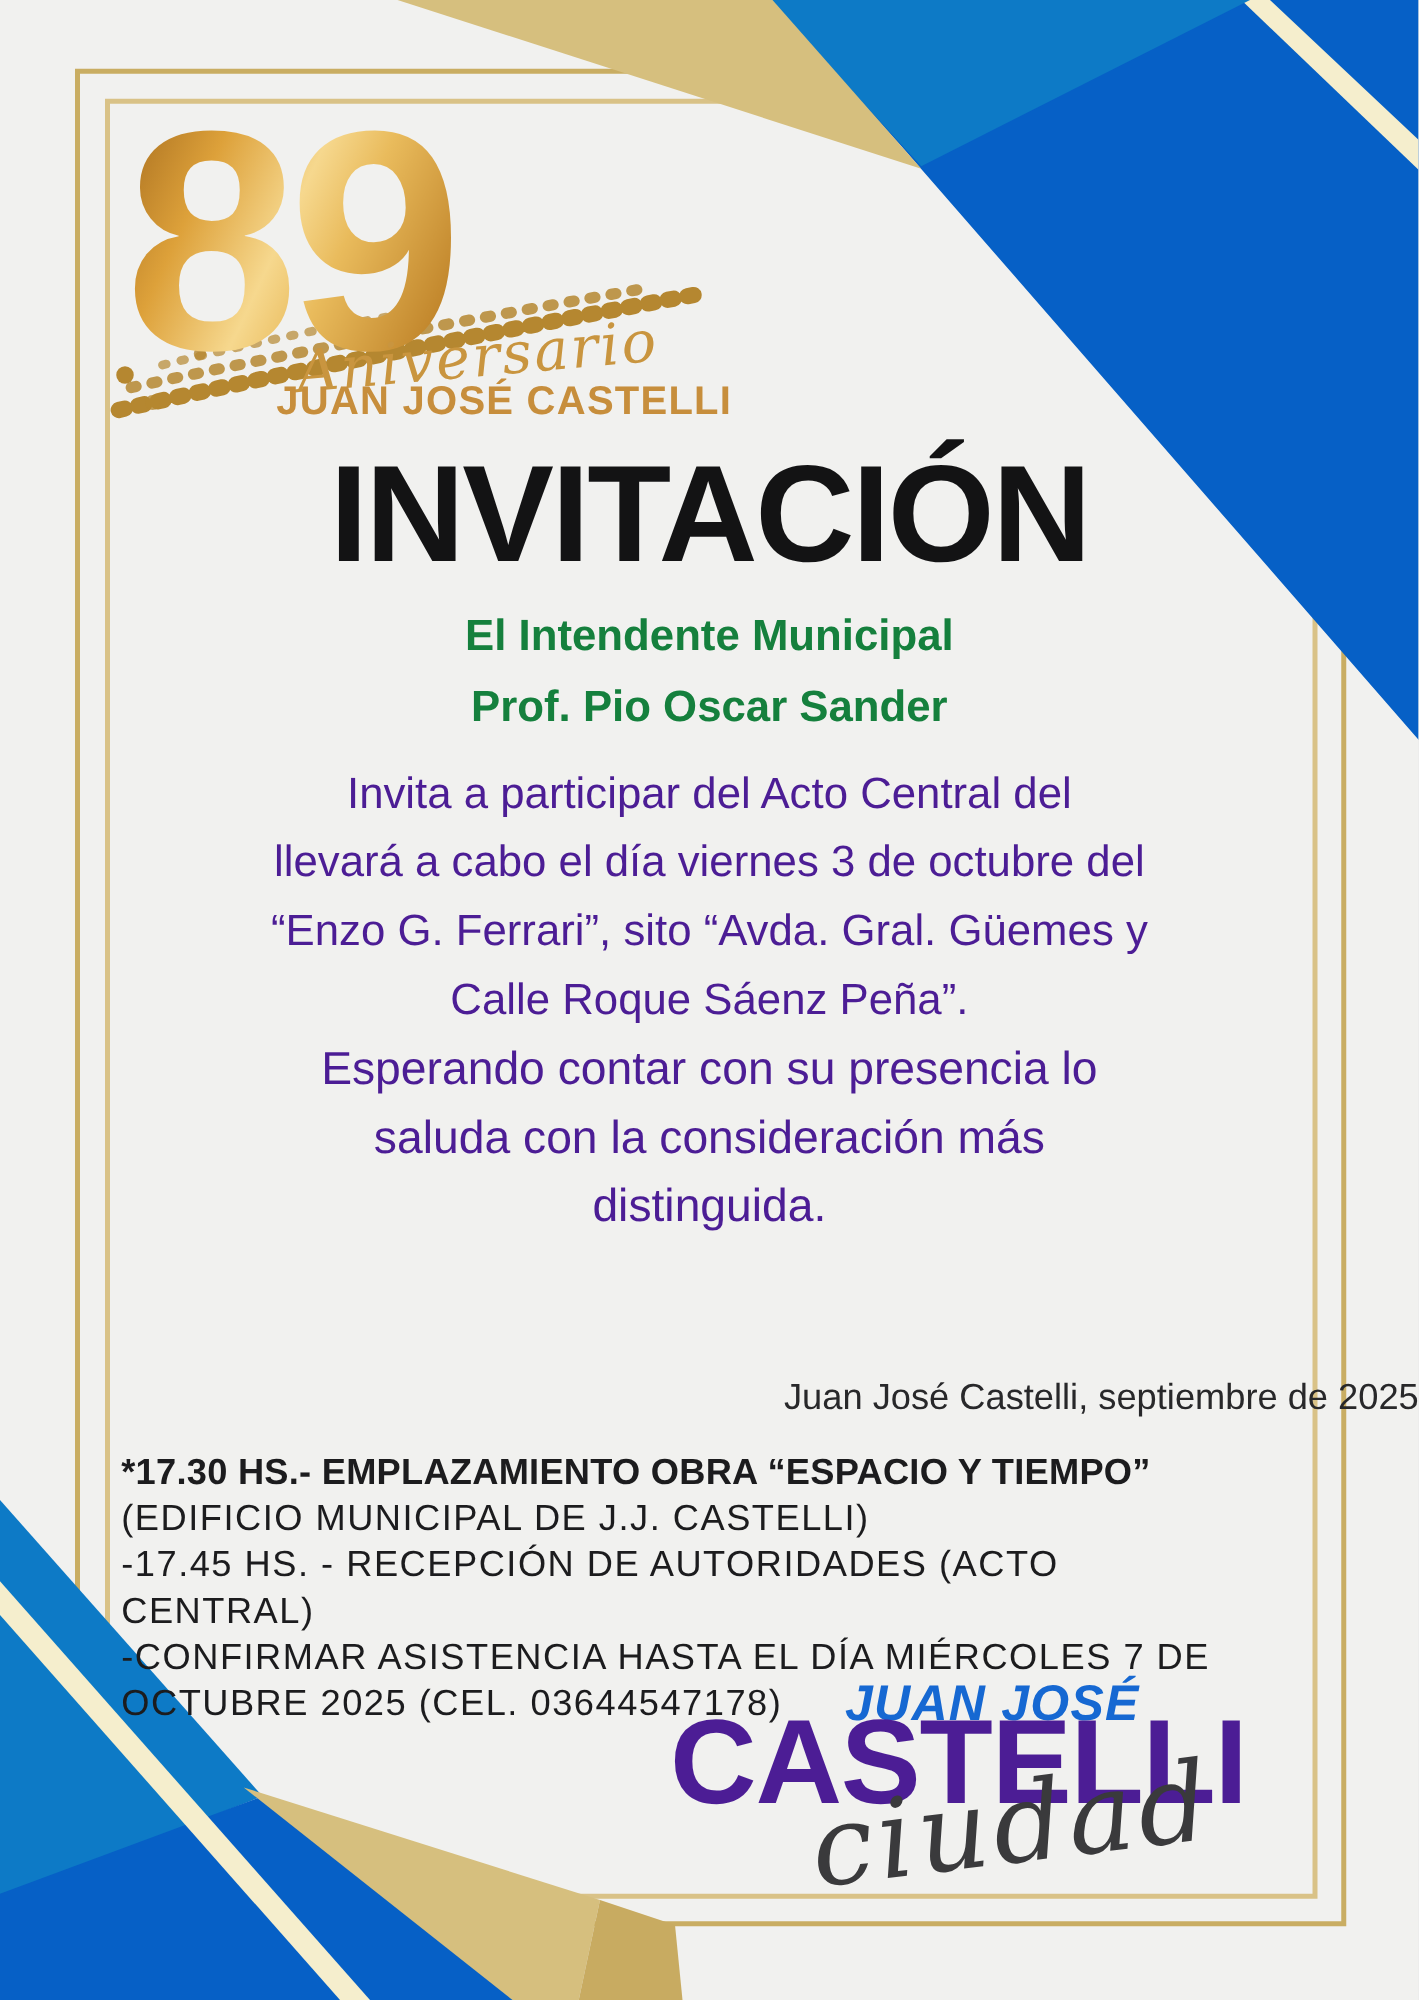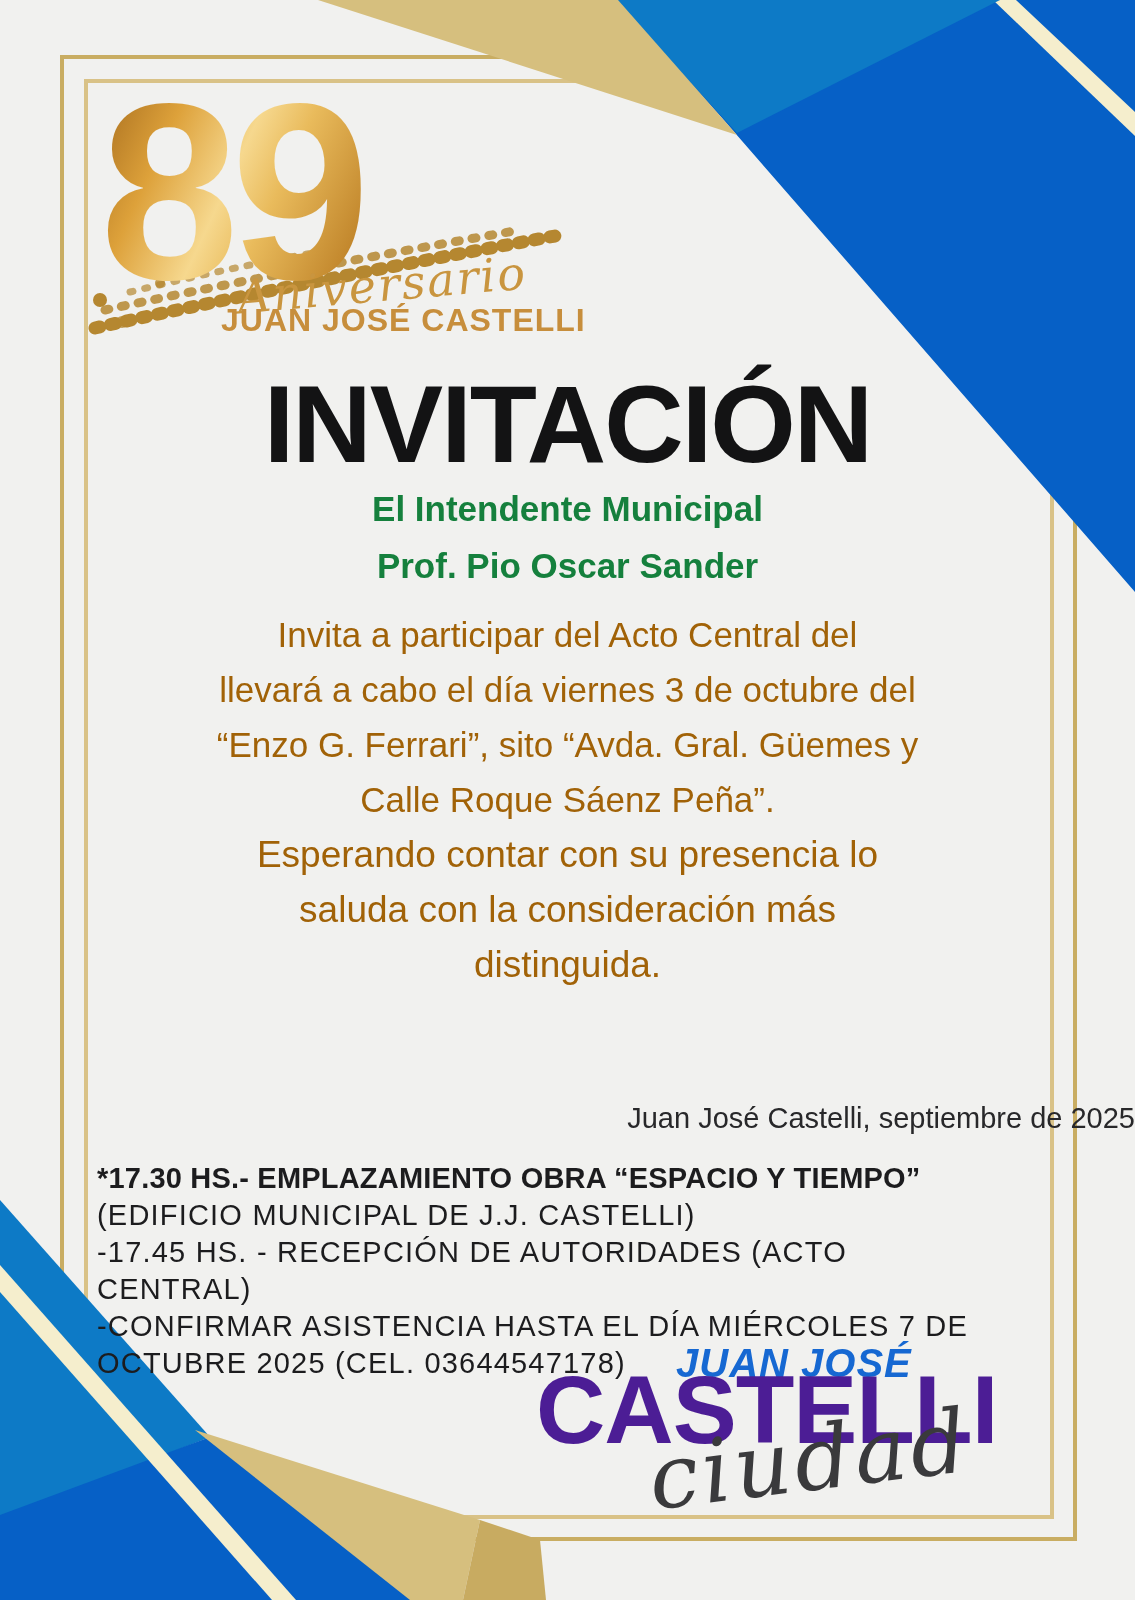--- a/index.html
+++ b/index.html
@@ -27,29 +27,29 @@
     position:absolute;left:237px;top:258px;
     font-family:"DejaVu Serif",serif;font-style:italic;font-size:46px;
     color:#c9953f;transform:rotate(-5deg);letter-spacing:2px;
   }
   .brand-gold{
     position:absolute;left:221px;top:302px;
     font-size:32px;font-weight:700;color:#c78e3c;letter-spacing:1px;
   }
   .title{
     position:absolute;left:0;top:348px;width:1135px;text-align:center;
-    font-size:110px;font-weight:800;letter-spacing:-2px;color:#131314;margin-top:12px;
+    font-size:110px;font-weight:800;letter-spacing:-2px;color:#131314;
   }
   .subtitle{
     position:absolute;left:0;top:480px;width:1135px;text-align:center;
     font-size:35px;line-height:57px;font-weight:600;color:#15803d;
   }
   .bodytext{
     position:absolute;left:0;top:607px;width:1135px;text-align:center;
-    font-size:35px;line-height:55px;color:#a16207;
+    font-size:35px;line-height:55px;color:#4c1d95;
   }
   .bodytext .closing{font-size:37px;}
   .dateline{
     position:absolute;left:0;top:1102px;width:1135px;text-align:right;
     font-size:29px;color:#28282a;
   }
   .schedule{
     position:absolute;left:97px;top:1160px;width:900px;
     font-size:29px;line-height:37px;color:#1c1c1e;letter-spacing:1.2px;
   }

